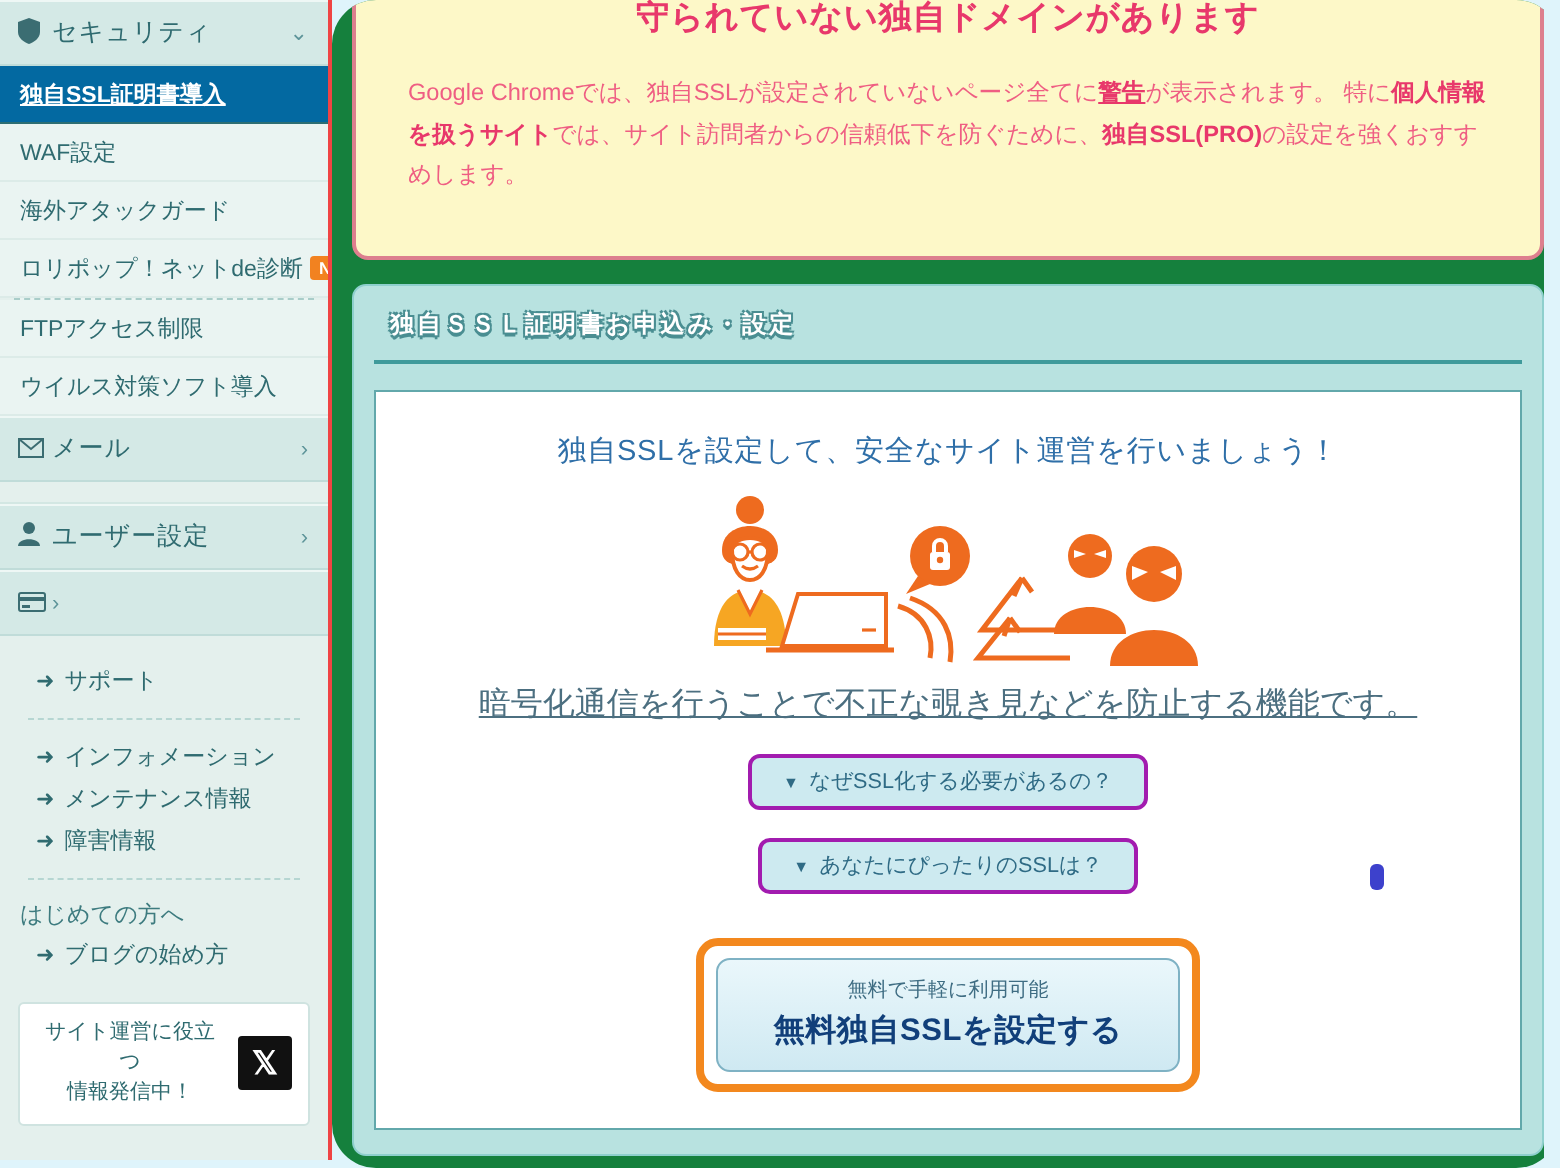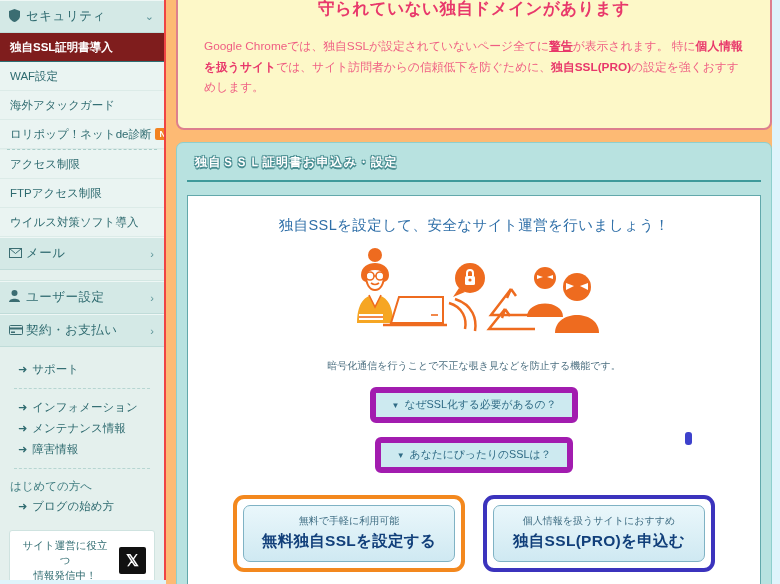--- a/index.html
+++ b/index.html
@@ -38,24 +38,25 @@
     height: 29px;
     display: flex; align-items: center;
     padding: 0 8px 0 10px;
     font-size: 11.5px;
     color: #2f6b70;
     background: #eaf4f2;
     border-bottom: 1px solid #dcebe8;
     white-space: nowrap;
   }
   .sb-item.active {
-    background: #7f1d1d;
+    background: #0369a1;
     color: #ffffff;
     font-weight: bold;
     border-bottom: 1px solid #2d6e73;
+    text-decoration: underline;
   }
   .sb-item .badge-new {
     background: #f28220;
     color: #fff;
     font-size: 8.5px;
     font-weight: bold;
     padding: 2px 4px 1px 4px;
     border-radius: 2px;
     margin-left: 4px;
     line-height: 1;
@@ -89,24 +90,25 @@
   .sb-card .xlogo {
     width: 27px; height: 27px; background: #111; border-radius: 2px;
     color: #fff; font-size: 16px; font-weight: bold;
     display:flex; align-items:center; justify-content:center;
     font-family: "Liberation Serif", serif;
   }
 
   
   .main {
     flex: 1; height: 584px;
-    background: #fdba74;
+    background: #15803d;
     padding: 0 8px 16px 10px;
     position: relative;
     overflow: hidden;
+    border-radius: 22px;
   }
 
   
   .warn {
     margin-top: -30px;
     background: #fdf8c8;
     border: 2px solid #dd7f8e;
     border-radius: 8px;
     padding: 26px 26px 22px 26px;
     height: 160px;
@@ -154,33 +156,34 @@
     padding: 20px 14px 18px 14px;
     text-align: center;
   }
   .card h3 {
     font-size: 14.5px;
     color: #2f6fa8;
     font-weight: normal;
     letter-spacing: .4px;
   }
   .card .sub {
-    font-size: 10px;
+    font-size: 16px;
     color: #4c6f80;
-    margin-top: 23px;
+    margin-top: 6px;
+    text-decoration: underline;
   }
 
   
   .illus { height: 92px; margin-top: 9px; display:flex; align-items:center; justify-content:center;}
 
   
   .acc {
     display: inline-block;
     background: #cdeaf0;
-    border: 6px solid #a21caf;
+    border: 2px solid #a21caf;
     border-radius: 6px;
     color: #2f6b85;
     font-size: 10.8px;
     padding: 5px 16px;
     margin-top: 14px;
     min-width: 180px;
     cursor: pointer;
   }
   .acc .tri { font-size: 8px; margin-right: 5px; color:#2f6b85;}
 
@@ -188,21 +191,21 @@
   .ctas { display: flex; justify-content: center; gap: 18px; margin-top: 22px; }
   .cta-wrap { border-radius: 11px; padding: 6px; }
   .cta-wrap.orange { border: 4px solid #f3881e; }
   .cta-wrap.blue   { border: 4px solid #3b33bd; }
   .cta-btn {
     background: linear-gradient(#eaf7fb, #cfe9f2);
     border: 1px solid #7fb2c4;
     border-radius: 7px;
     padding: 8px 16px 9px 16px;
     text-align: center;
-    width: 212px;
+    width: 232px;
     cursor: pointer;
   }
   .cta-btn .small { font-size: 10px; color: #3f6d83; display:block; margin-bottom: 3px; }
   .cta-btn .big   { font-size: 15.5px; font-weight: bold; color: #113f7a; letter-spacing:.3px; display:block;text-align:center;}
 
   
   .cursor-dot {
     position: absolute;
     width: 7px; height: 13px;
     background: #3d41cc;
@@ -236,23 +239,20 @@
       <span>WAF設定</span>
     </div>
     <div class="sb-item">
       <span>海外アタックガード</span>
     </div>
     <div class="sb-item">
       <span>ロリポップ！ネットde診断</span>
       <span class="badge-new">NEW</span>
     </div>
     <div class="sb-sep"></div>
-    <div class="sb-item">
-      <span>アクセス制限</span>
-    </div>
     <div class="sb-item">
       <span>FTPアクセス制限</span>
     </div>
     <div class="sb-item">
       <span>ウイルス対策ソフト導入</span>
     </div>
 
     <div class="sb-group-head">
       <span class="gicon">
         <svg width="13" height="10" viewBox="0 0 13 10">
@@ -278,21 +278,20 @@
     </div>
 
     <div class="sb-group-head">
       <span class="gicon">
         <svg width="14" height="10" viewBox="0 0 14 10">
             <rect x="0.5" y="0.5" width="13" height="9" rx="1" fill="none" stroke="#3b6d72"></rect>
             <rect x="0.5" y="2.5" width="13" height="2" fill="#3b6d72"></rect>
             <rect x="2" y="6.5" width="4" height="1.5" fill="#3b6d72"></rect>
           </svg>
       </span>
-      <span class="glabel">契約・お支払い</span>
       <span class="chev">›</span>
     </div>
 
     <div class="sb-links">
       <div class="sb-link">
         <span class="arrow">➜</span>
         <span>サポート</span>
       </div>
 
       <div class="sb-dash"></div>
@@ -404,26 +403,20 @@
 
         <div class="cursor-dot"></div>
 
         <div class="ctas">
           <div class="cta-wrap orange">
             <div class="cta-btn">
               <span class="small">無料で手軽に利用可能</span>
               <span class="big">無料独自SSLを設定する</span>
             </div>
           </div>
-          <div class="cta-wrap blue">
-            <div class="cta-btn">
-              <span class="small">個人情報を扱うサイトにおすすめ</span>
-              <span class="big">独自SSL(PRO)を申込む</span>
-            </div>
-          </div>
         </div>
       </div>
     </div>
 
   </div>
 
   <div class="edge-strip"></div>
 </div>
 
 </body></html>

